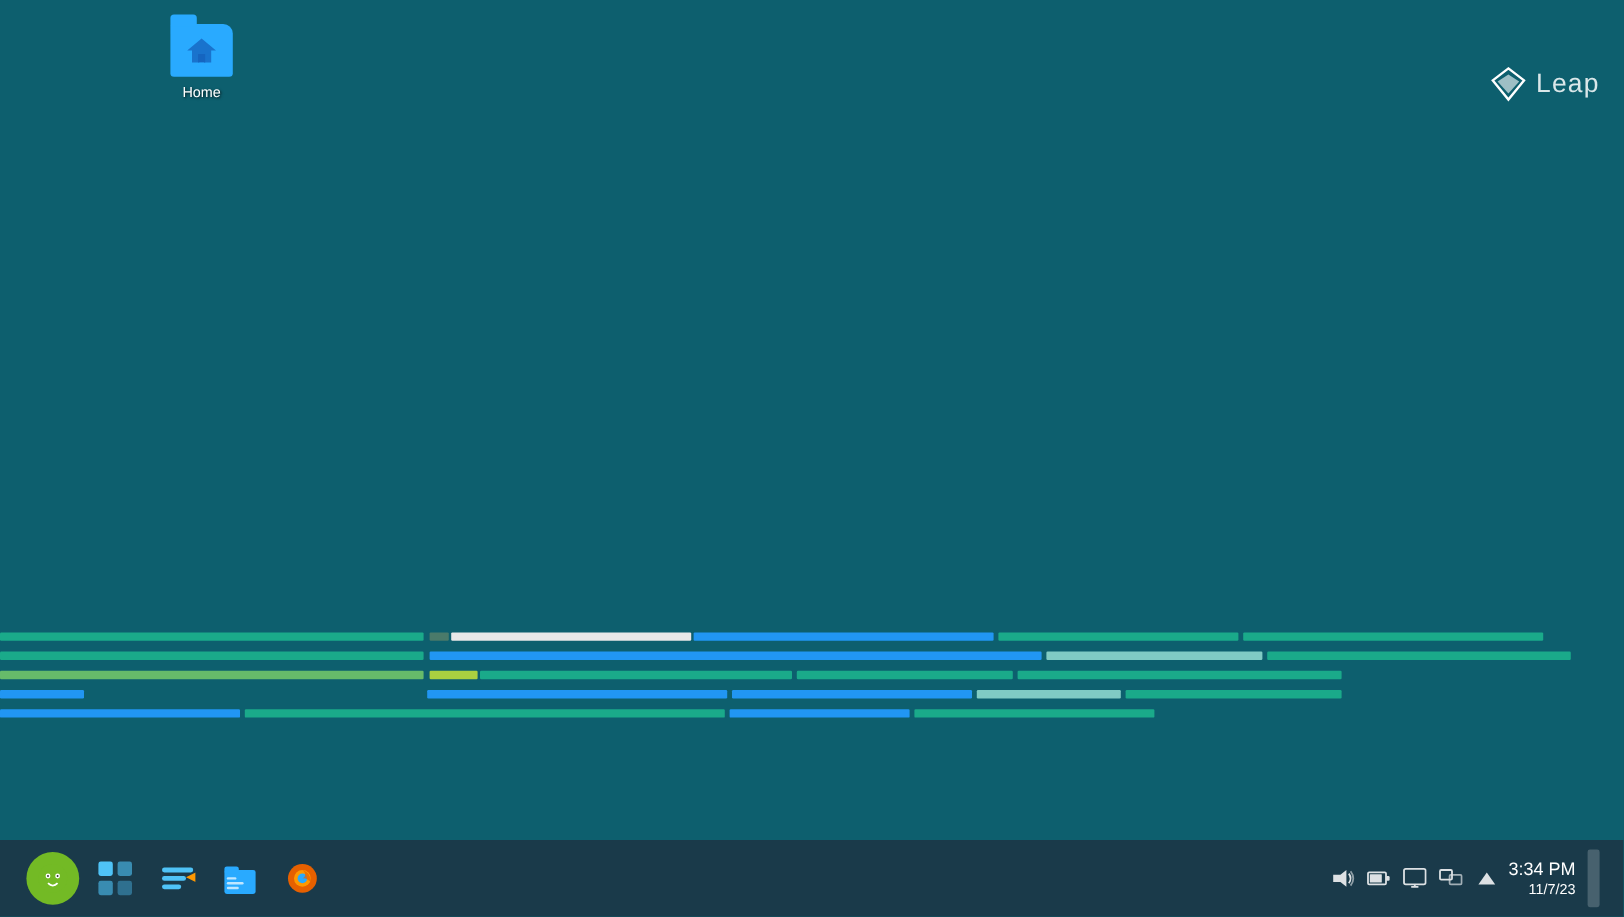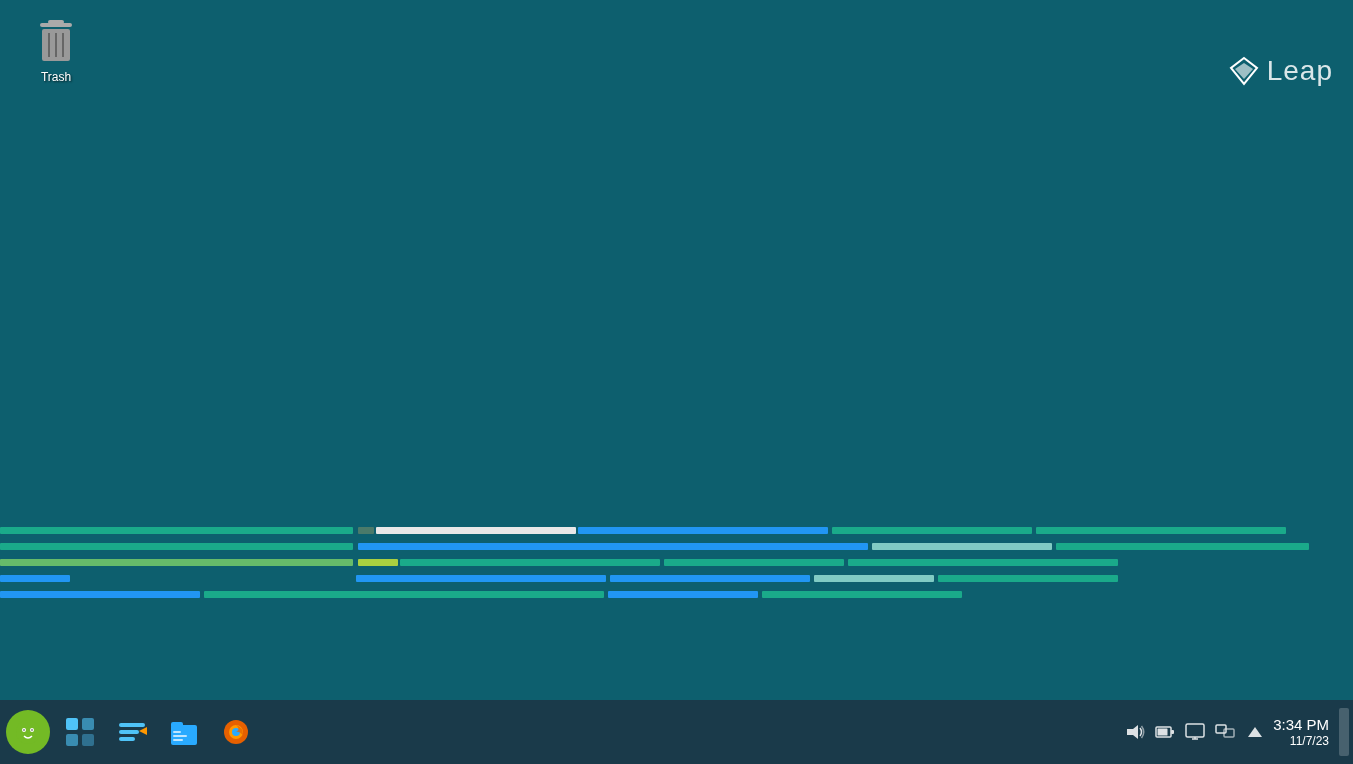--- a/index.html
+++ b/index.html
@@ -79,21 +79,21 @@
 
     
     #leap-logo {
       position: absolute;
       top: 55px;
       right: 20px;
       color: rgba(255,255,255,0.85);
       display: flex;
       align-items: center;
       gap: 8px;
-      font-size: 28px;
+      font-size: 22px;
       font-weight: 300;
       letter-spacing: 1px;
     }
     #leap-logo svg {
       width: 30px;
       height: 30px;
     }
 
     
     #decoration-lines {
@@ -123,21 +123,21 @@
     
     #taskbar {
       position: absolute;
       bottom: 0;
       left: 0;
       width: 100%;
       height: 64px;
       background: #1a3a4a;
       display: flex;
       align-items: center;
-      padding: 0 4px;
+      padding: 0 20px;
       gap: 4px;
     }
 
     
     .taskbar-btn {
       width: 48px;
       height: 48px;
       border-radius: 50%;
       display: flex;
       align-items: center;
@@ -223,37 +223,36 @@
       display: flex;
       align-items: center;
       justify-content: center;
     }
   </style>
 </head>
 <body>
 
 <div id="desktop">
 
-  <div class="desktop-icon" style="left:16px; top:10px;">
-    <div class="icon-img trash-icon">
-      <svg viewBox="0 0 40 46" fill="none" xmlns="http://www.w3.org/2000/svg">
-
-        <rect x="4" y="4" width="32" height="4" rx="2" fill="#aaa"></rect>
-        <rect x="12" y="1" width="16" height="4" rx="2" fill="#aaa"></rect>
-
-        <rect x="6" y="10" width="28" height="32" rx="2" fill="#999"></rect>
-
-        <line x1="13" y1="14" x2="13" y2="38" stroke="#666" stroke-width="2"></line>
-        <line x1="20" y1="14" x2="20" y2="38" stroke="#666" stroke-width="2"></line>
-        <line x1="27" y1="14" x2="27" y2="38" stroke="#666" stroke-width="2"></line>
-      </svg>
-    </div>
-    <span class="icon-label">Trash</span>
-  </div>
-
+
+  <div class="desktop-icon" style="left:128px; top:10px;">
+    <div class="icon-img">
+      <div style="position:relative; width:52px; height:44px;">
+        <div class="home-folder"></div>
+
+        <div class="home-folder-inner">
+          <svg width="28" height="28" viewBox="0 0 28 28" fill="none">
+            <polygon points="14,4 26,14 22,14 22,24 16,24 16,18 12,18 12,24 6,24 6,14 2,14" fill="#1565c0" opacity="0.8"></polygon>
+            <rect x="11" y="17" width="6" height="7" fill="#1565c0"></rect>
+          </svg>
+        </div>
+      </div>
+    </div>
+    <span class="icon-label">Home</span>
+  </div>
 
   <div id="leap-logo">
 
     <svg viewBox="0 0 30 30" fill="white" xmlns="http://www.w3.org/2000/svg">
       <polygon points="15,2 28,12 15,28 2,12" fill="none" stroke="white" stroke-width="2"></polygon>
       <polygon points="15,7 24,13 15,23 6,13" fill="white" opacity="0.6"></polygon>
     </svg>
     <span>Leap</span>
   </div>
 

